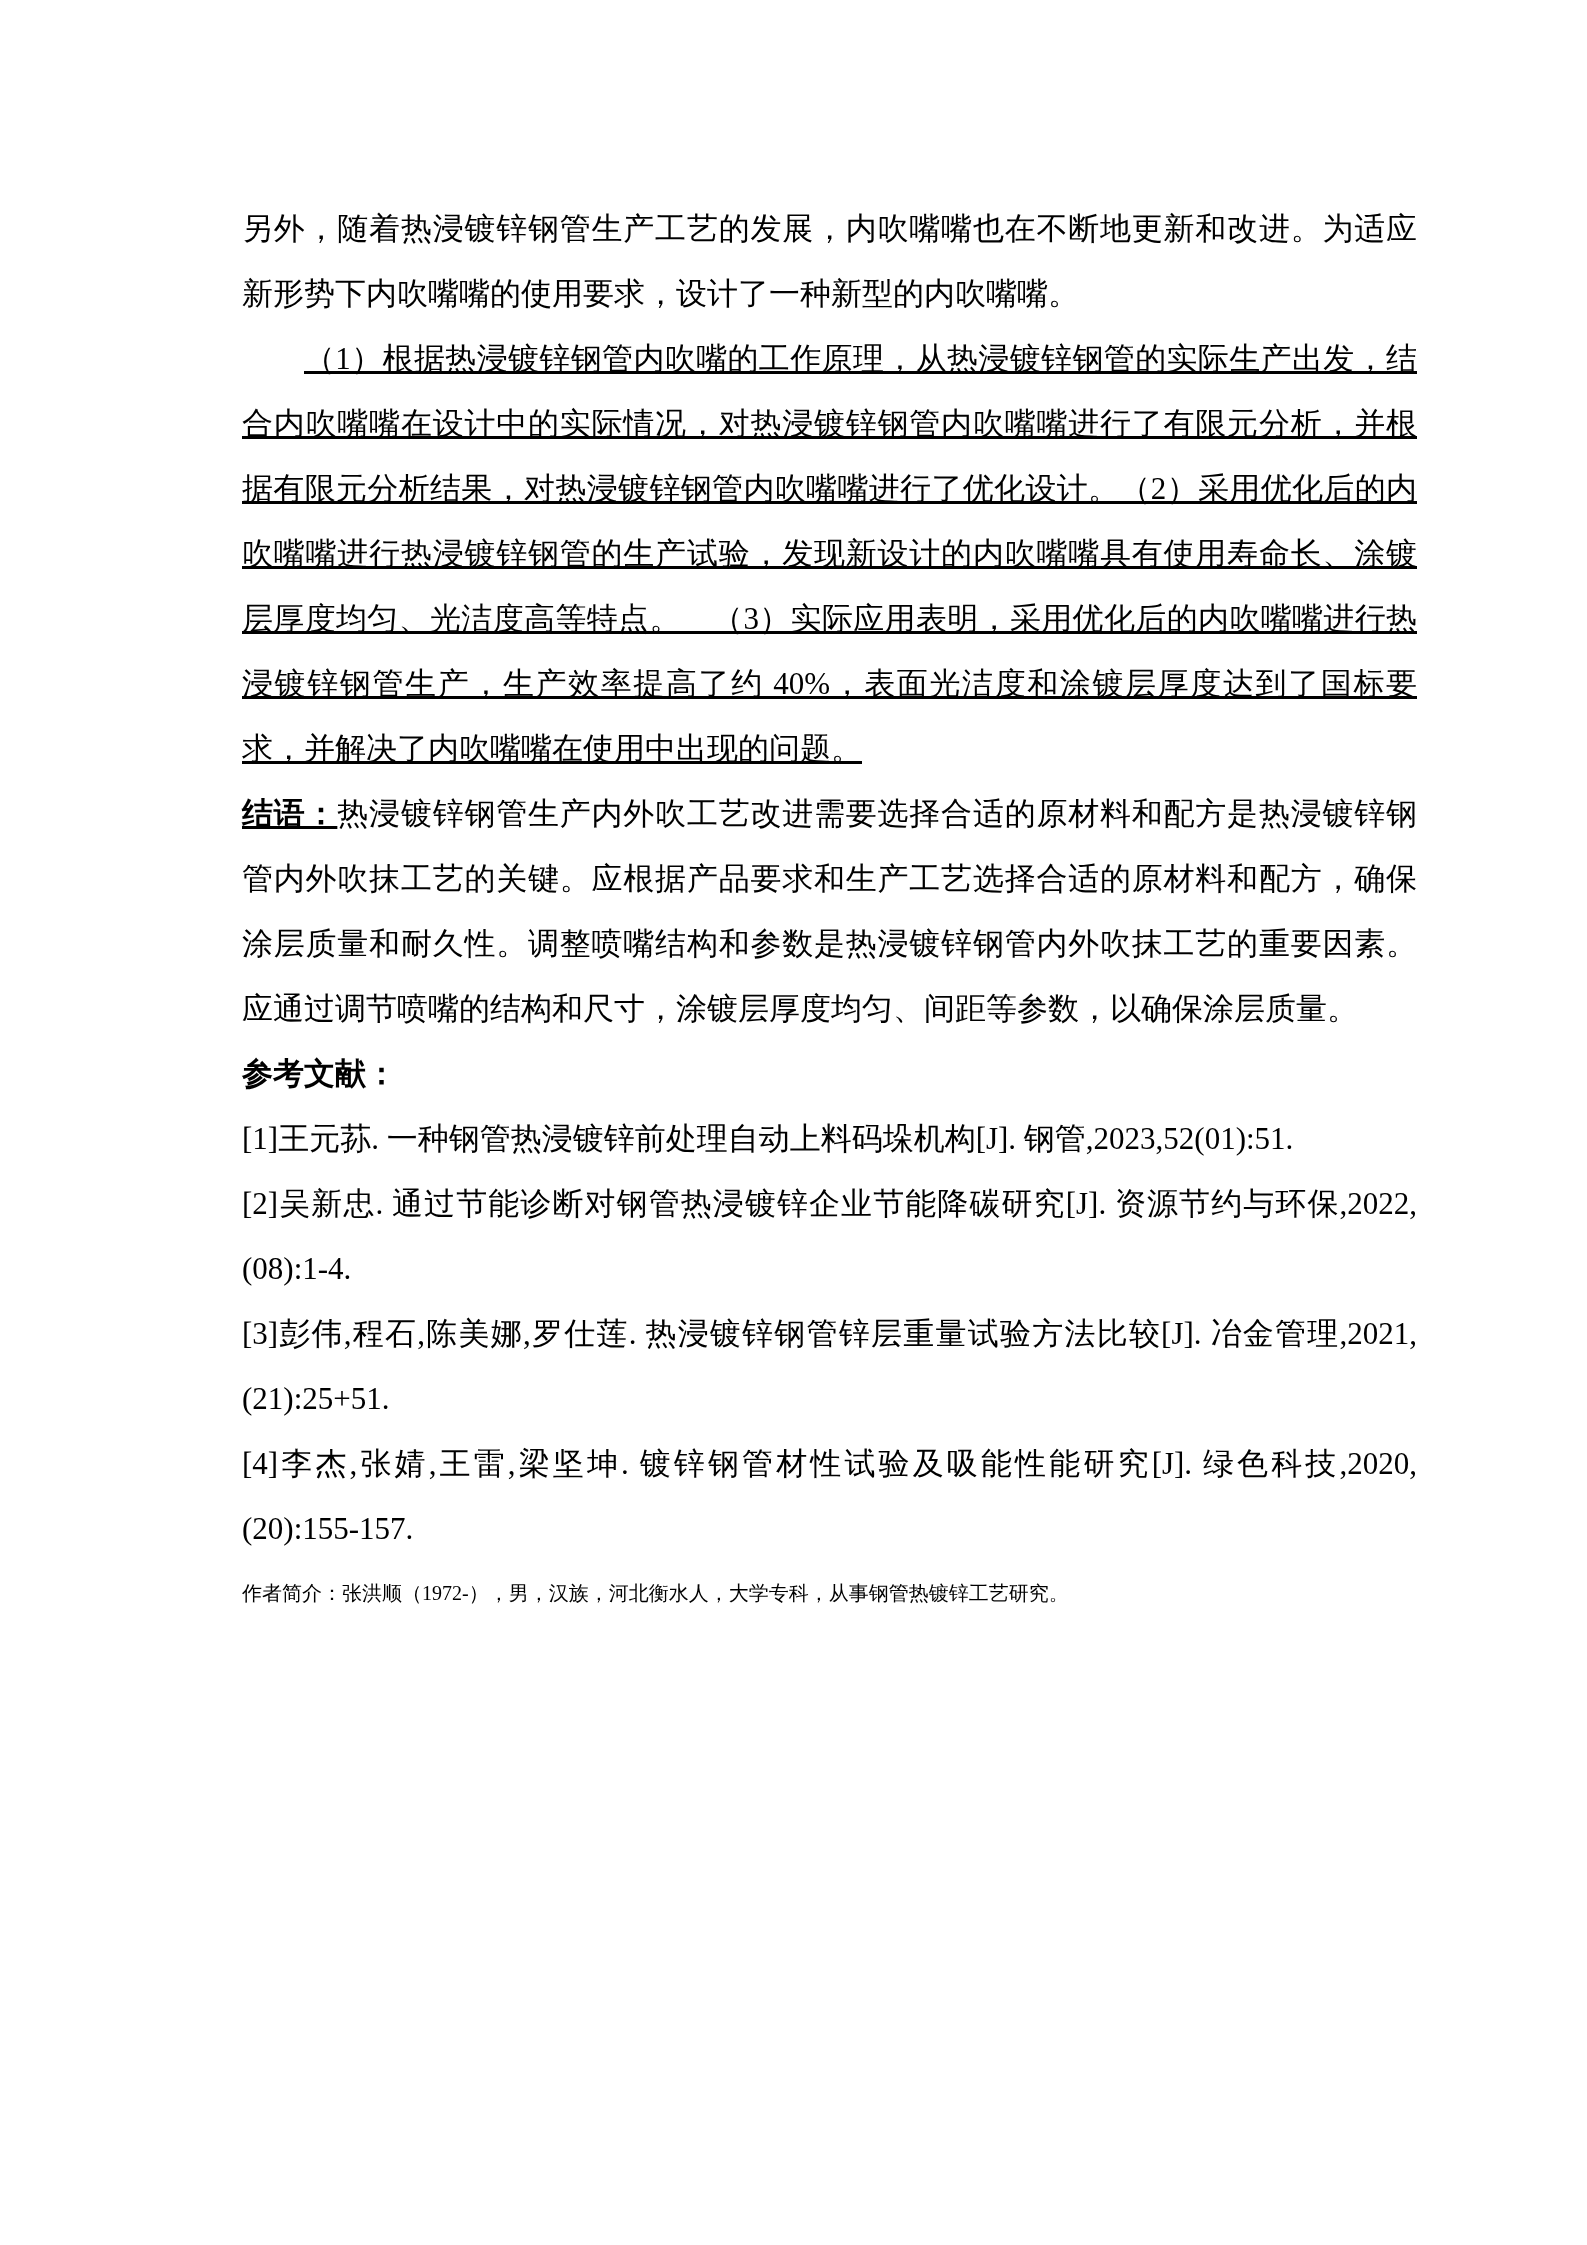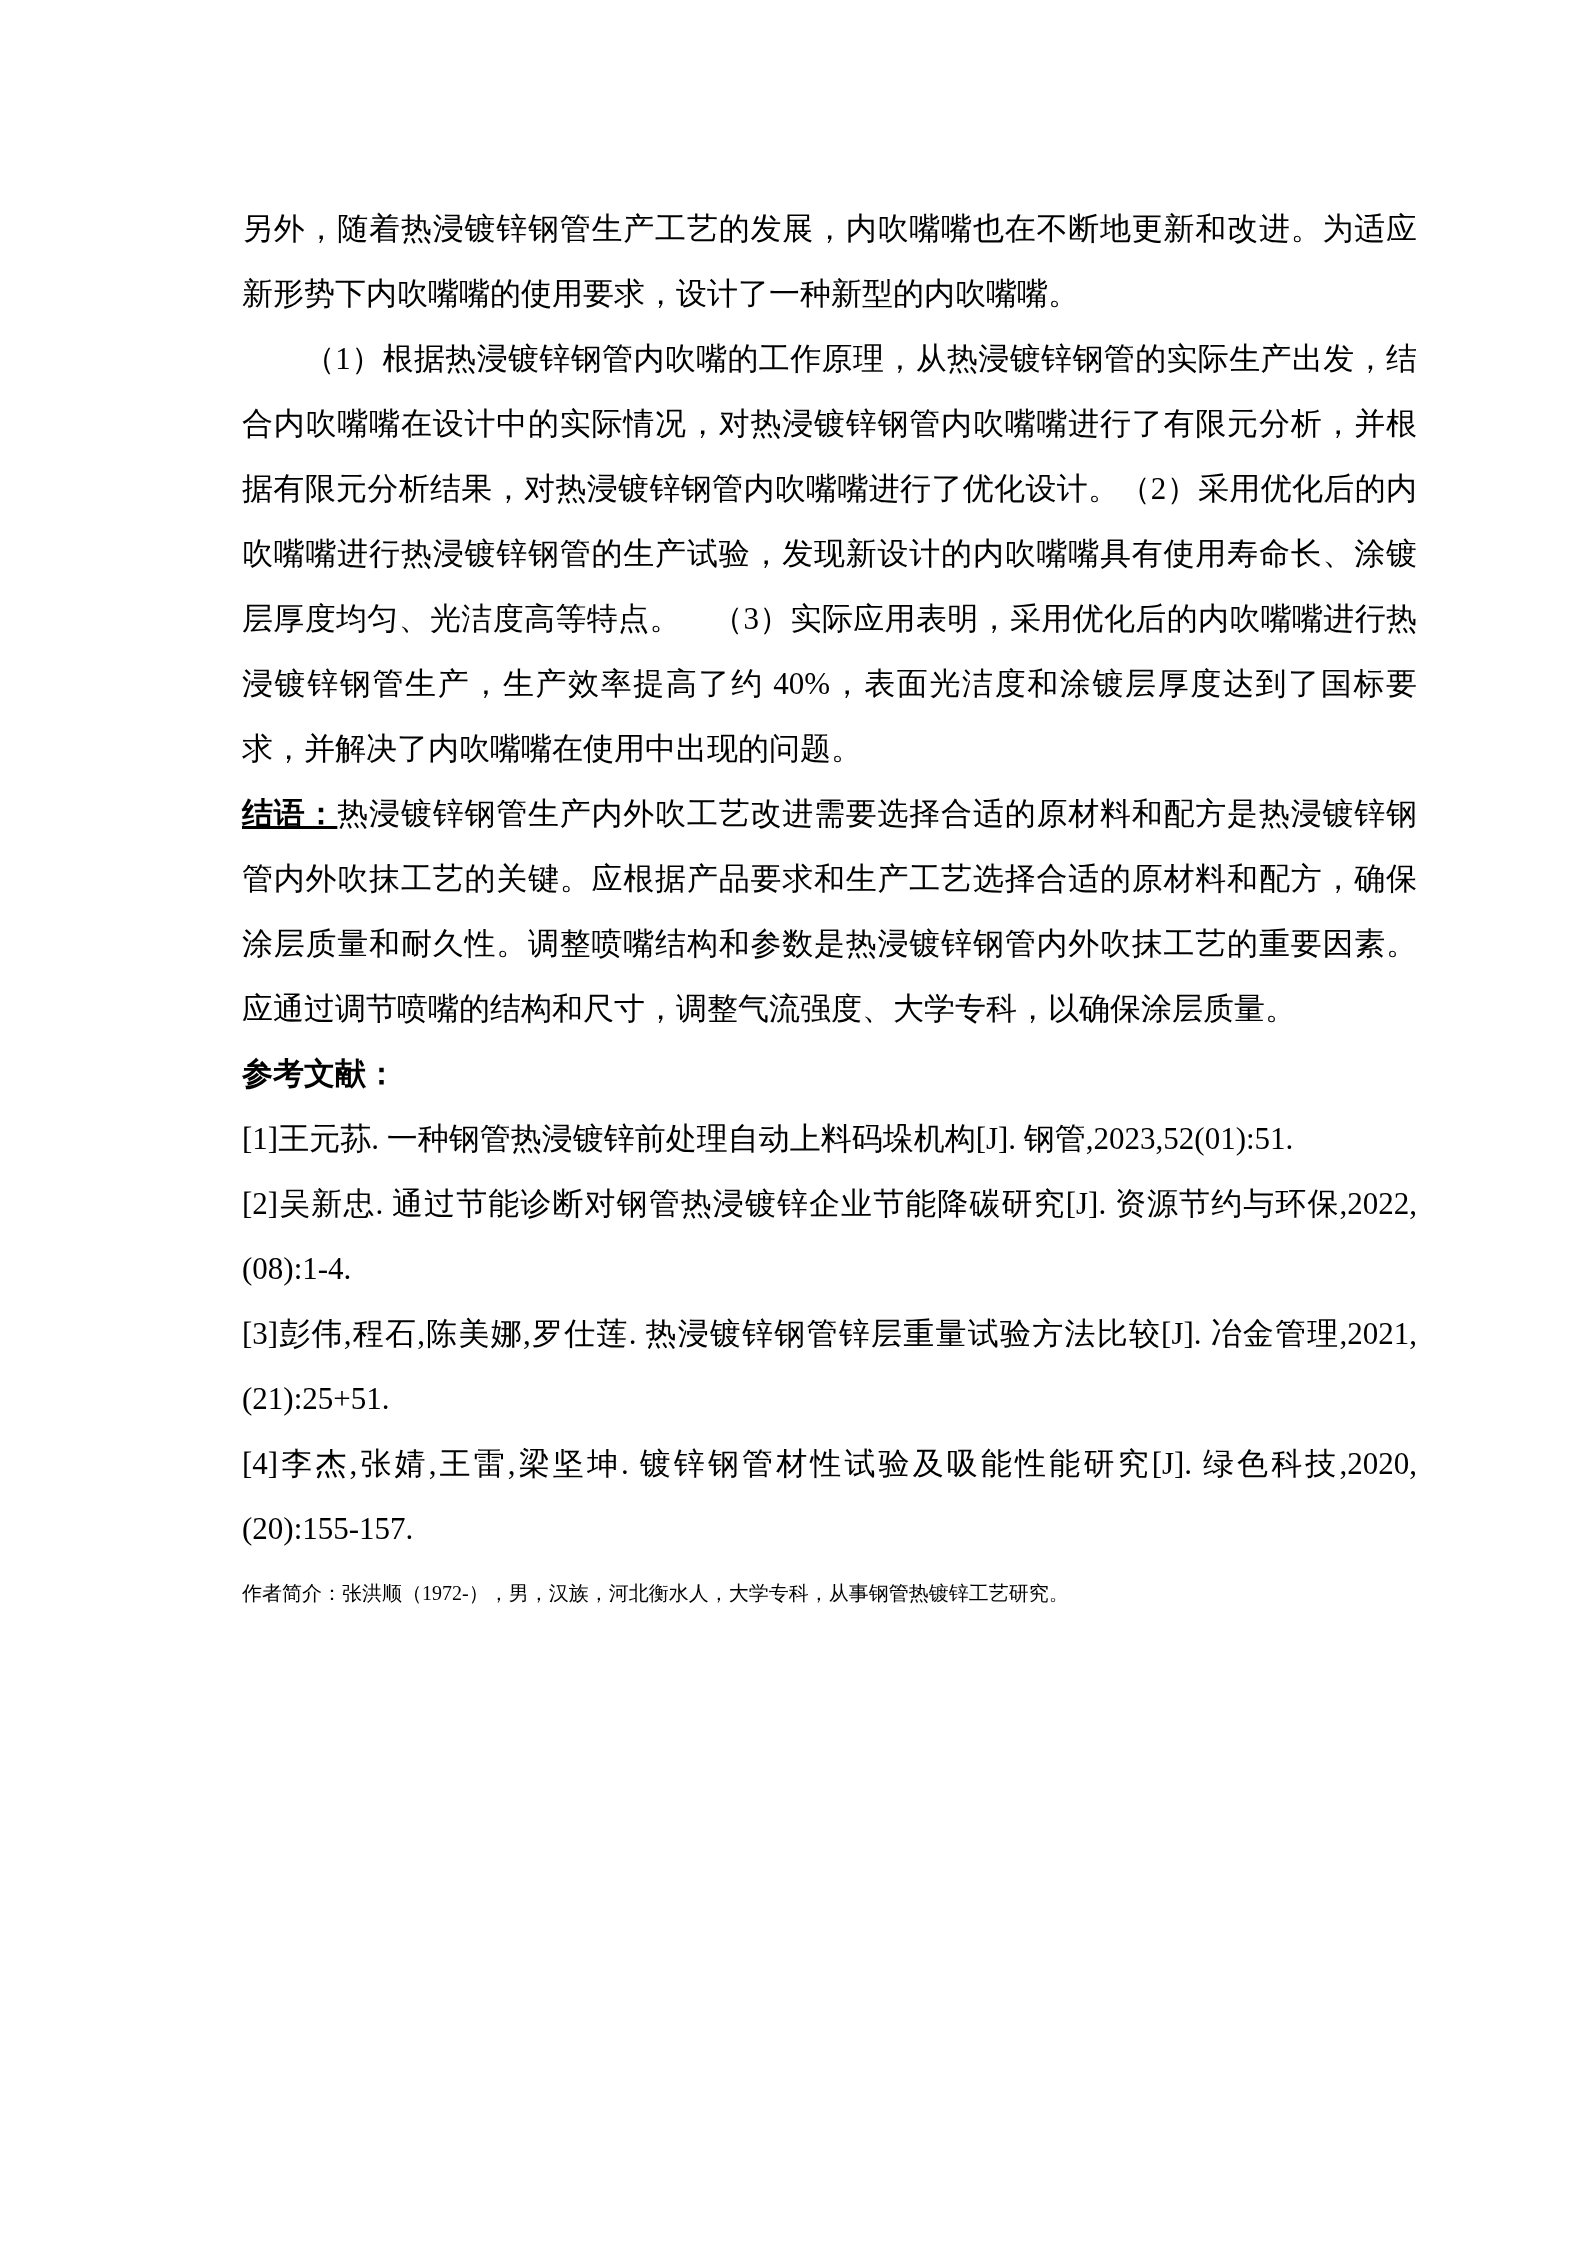--- a/index.html
+++ b/index.html
@@ -21,20 +21,21 @@
     text-align: justify;
     text-justify: inter-ideograph;
     overflow: hidden;
   }
   .para {
     margin: 0;
     padding: 0;
   }
   .para.indent-first {
     text-indent: 2em;
+    text-decoration: underline;
   }
   .lead-bold {
     font-weight: 700;
     text-decoration: underline;
   }
   .heading {
     font-weight: 700;
   }
   .para.bio {
     font-size: 20px;
@@ -44,21 +45,21 @@
 <body>
 
 <div class="page">
 
   <p class="para">另外，随着热浸镀锌钢管生产工艺的发展，内吹嘴嘴也在不断地更新和改进。为适应新形势下内吹嘴嘴的使用要求，设计了一种新型的内吹嘴嘴。</p>
 
 
   <p class="para indent-first">（1）根据热浸镀锌钢管内吹嘴的工作原理，从热浸镀锌钢管的实际生产出发，结合内吹嘴嘴在设计中的实际情况，对热浸镀锌钢管内吹嘴嘴进行了有限元分析，并根据有限元分析结果，对热浸镀锌钢管内吹嘴嘴进行了优化设计。（2）采用优化后的内吹嘴嘴进行热浸镀锌钢管的生产试验，发现新设计的内吹嘴嘴具有使用寿命长、涂镀层厚度均匀、光洁度高等特点。　（3）实际应用表明，采用优化后的内吹嘴嘴进行热浸镀锌钢管生产，生产效率提高了约 40%，表面光洁度和涂镀层厚度达到了国标要求，并解决了内吹嘴嘴在使用中出现的问题。</p>
 
   <p class="para">
-    <span class="lead-bold">结语：</span><span>热浸镀锌钢管生产内外吹工艺改进需要选择合适的原材料和配方是热浸镀锌钢管内外吹抹工艺的关键。应根据产品要求和生产工艺选择合适的原材料和配方，确保涂层质量和耐久性。调整喷嘴结构和参数是热浸镀锌钢管内外吹抹工艺的重要因素。应通过调节喷嘴的结构和尺寸，调整气流强度、大学专科，以确保涂层质量。</span>
+    <span class="lead-bold">结语：</span><span>热浸镀锌钢管生产内外吹工艺改进需要选择合适的原材料和配方是热浸镀锌钢管内外吹抹工艺的关键。应根据产品要求和生产工艺选择合适的原材料和配方，确保涂层质量和耐久性。调整喷嘴结构和参数是热浸镀锌钢管内外吹抹工艺的重要因素。应通过调节喷嘴的结构和尺寸，涂镀层厚度均匀、间距等参数，以确保涂层质量。</span>
   </p>
 
   <p class="para heading">参考文献：</p>
 
   <p class="para">[1]王元荪. 一种钢管热浸镀锌前处理自动上料码垛机构[J]. 钢管,2023,52(01):51.</p>
 
   <p class="para">[2]吴新忠. 通过节能诊断对钢管热浸镀锌企业节能降碳研究[J]. 资源节约与环保,2022,(08):1-4.</p>
 
   <p class="para">[3]彭伟,程石,陈美娜,罗仕莲. 热浸镀锌钢管锌层重量试验方法比较[J]. 冶金管理,2021,(21):25+51.</p>
 

